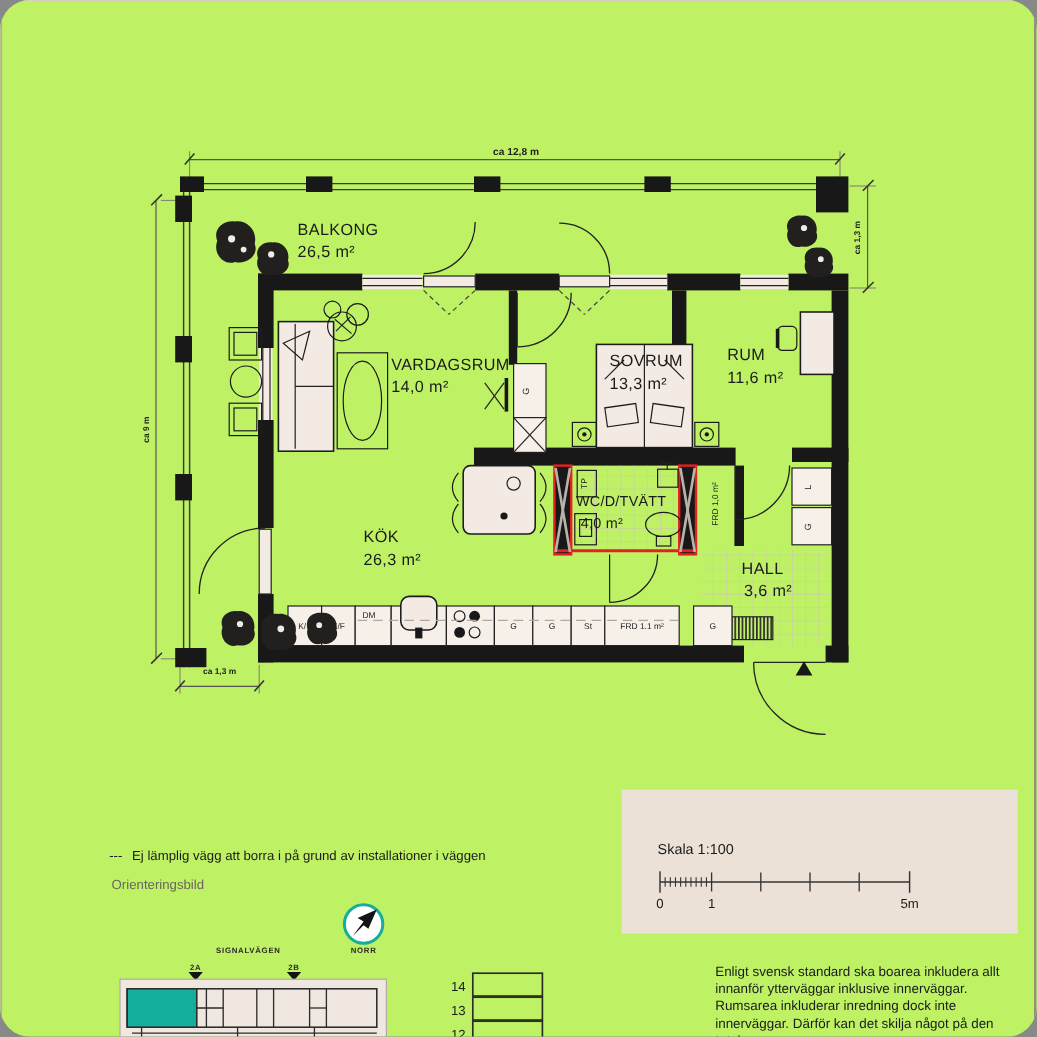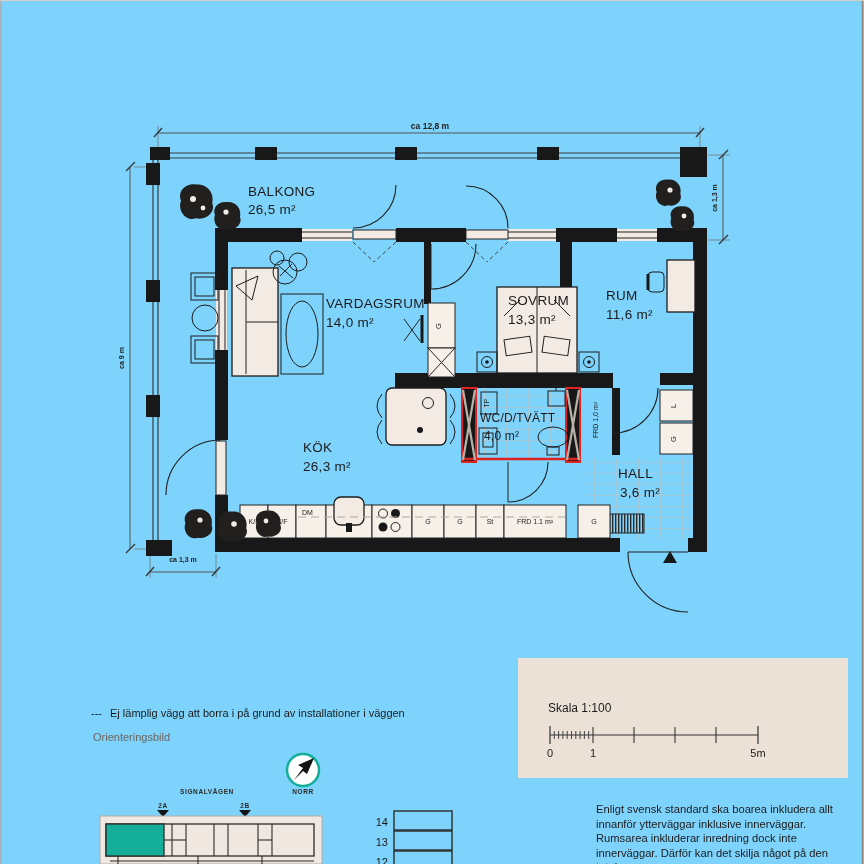--- a/index.html
+++ b/index.html
@@ -1,16 +1,16 @@
 <!DOCTYPE html>
 <html><head>
 <meta charset="utf-8">
 <style>
   html,body{margin:0;padding:0;background:#888;}
-  .page{position:relative;width:864px;height:864px;background:#7dd3fc;overflow:hidden;margin:0 auto;}
+  .page{position:relative;width:864px;height:864px;background:#bef264;overflow:hidden;margin:0 auto;border-radius:25px;}
   svg{position:absolute;left:0;top:0;}
   text{font-family:"Liberation Sans",sans-serif;fill:#1b1b1b;}
   .room{font-size:13.5px;letter-spacing:.3px;}
   .room-s{font-size:12px;letter-spacing:.2px;}
   .fix{font-size:7px;}
   .fix8{font-size:7.5px;}
   .dim{font-size:8.5px;font-weight:600;fill:#222;}
   .dim-s{font-size:7px;font-weight:600;fill:#222;}
   .note{font-size:11px;}
   .gray{fill:#6b6560;}

